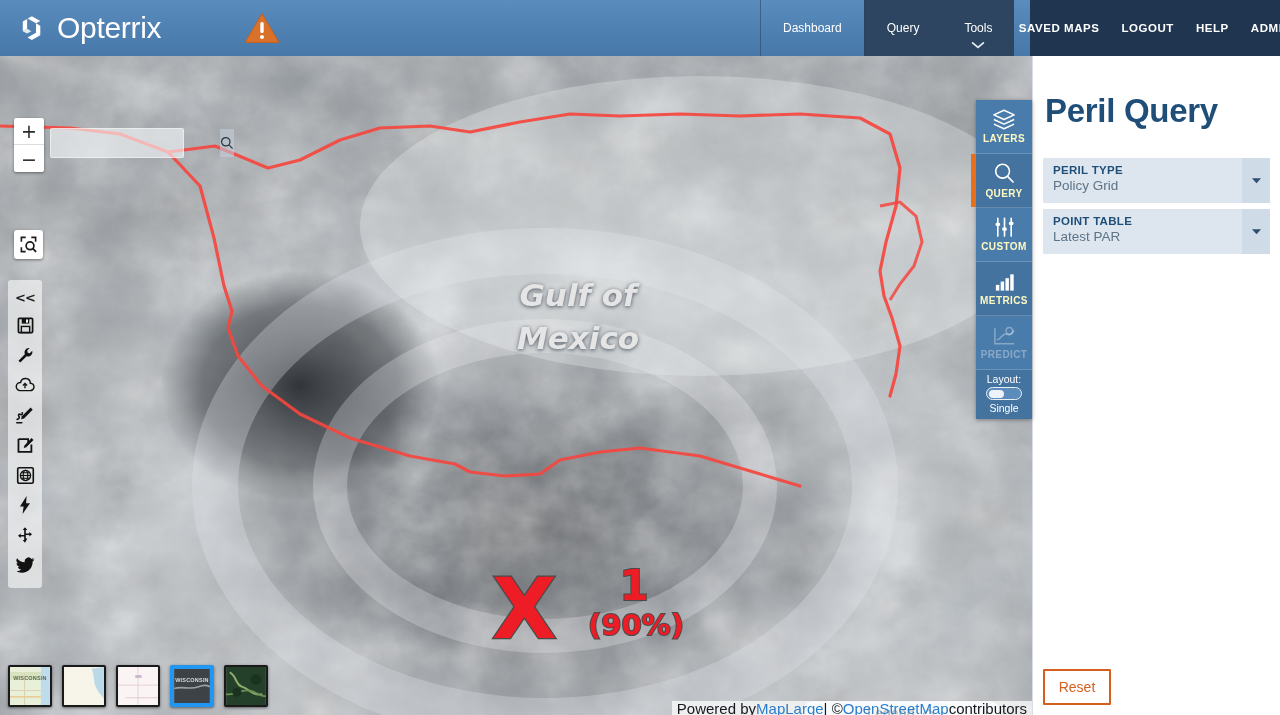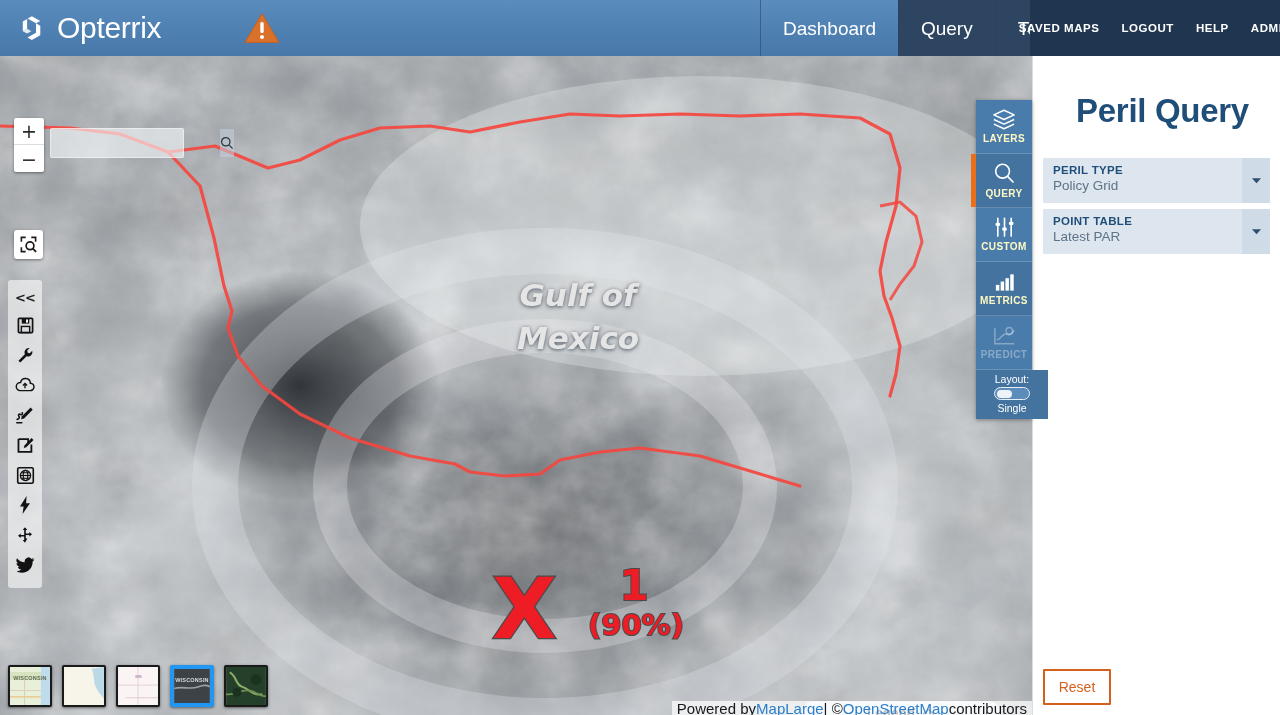--- a/index.html
+++ b/index.html
@@ -25,21 +25,21 @@
   #brand-name {
     color: #ffffff; font-size: 30px; font-weight: 400; letter-spacing: -0.3px;
     line-height: 1; white-space: nowrap;
   }
   #warn-badge { position: absolute; left: 243px; top: 11px; width: 38px; height: 34px; }
 
   #navtabs { position: absolute; left: 760px; top: 0; height: 56px; display: flex; }
   .navtab {
     height: 56px; padding: 0 22px; display: flex; flex-direction: column;
     align-items: center; justify-content: center;
-    color: #ffffff; font-size: 19px; font-weight: 400;
+    color: #ffffff; font-size: 12px; font-weight: 400;
     border-left: 1px solid #3d6race; border-left: 1px solid rgba(40,66,96,.55);
     position: relative;
   }
   .navtab.plain { background: transparent; }
   .navtab.dark  { background: #2d4561; }
   .navtab .lbl { line-height: 1; }
   .navtab .chev {
     position: absolute; bottom: 7px; left: 50%; transform: translateX(-50%);
     width: 14px; height: 8px;
   }
@@ -174,41 +174,40 @@
     background: #4a7cab;
   }
   .rtab.alt { background: #44739f; }
   .rtab.active::before {
     content: ""; position: absolute; left: -5px; top: 0; width: 5px; height: 100%;
     background: #e8701a;
   }
   .rtab .rl { font-size: 10px; font-weight: 700; letter-spacing: .4px; }
   .rtab.disabled { color: rgba(255,255,255,.34); cursor: default; }
   #layoutbox {
-    width: 72px; background: #44739f; color: #ffffff;
+    width: 56px; background: #44739f; color: #ffffff;
     display: flex; flex-direction: column; align-items: center; justify-content: center;
     padding: 3px 0 5px; gap: 2px;
   }
   #layoutbox .lt { font-size: 10.5px; }
   .switch {
     width: 36px; height: 13px; border-radius: 7px; background: #5b8cbb;
     border: 1px solid #e7eef5; position: relative;
   }
   .switch i { position: absolute; left: 2px; top: 1.5px; width: 15px; height: 8px;
               border-radius: 4px; background: #eef3f8; }
 
   
   #panel {
     position: absolute; right: 0; top: 56px; width: 248px; height: 659px;
     background: #ffffff; z-index: 20; border-left: 1px solid #d6dde4;
   }
   #panel-title {
     color: #1f4e79; font-size: 33px; font-weight: 700; letter-spacing: -.3px;
     padding: 36px 0 0 12px;
-    text-align: center;
   }
   #panel-fields { margin: 28px 10px 0 10px; }
   .field {
     display: flex; align-items: stretch; background: #dde6ef; margin-bottom: 6px;
     height: 45px; border-radius: 1px;
   }
   .field .ftxt { flex: 1; padding: 6px 0 8px 10px; overflow: hidden; }
   .field .flabel { font-size: 11.5px; font-weight: 700; color: #1f4e79; letter-spacing: .3px; }
   .field .fvalue { font-size: 13.5px; color: #5e7387; margin-top: 2px; }
   .field .fcaret {

